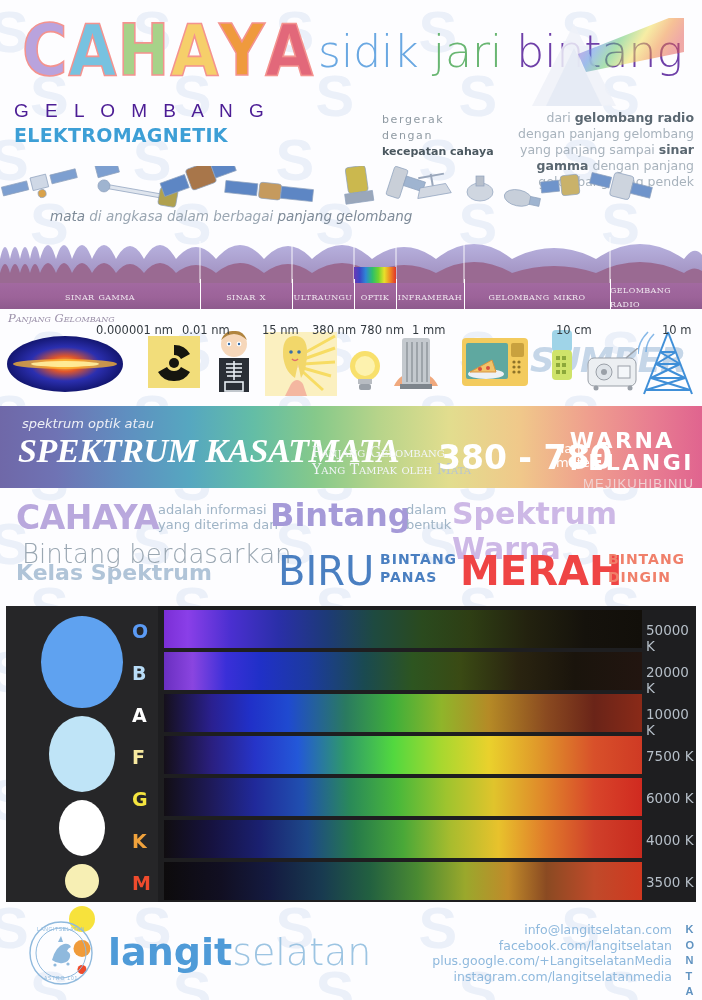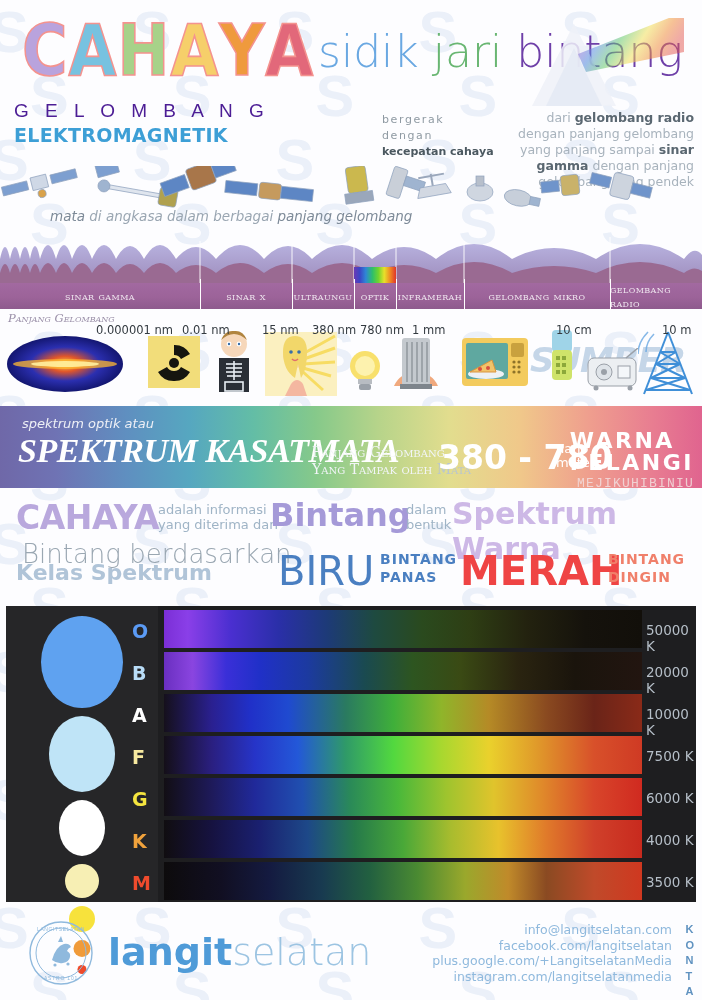--- a/index.html
+++ b/index.html
@@ -107,21 +107,21 @@
       #f0c88a 74%, #ef9e8e 84%, #e87d91 93%, #e0648f 100%);
     overflow: hidden;
   }
   .vis .t1 { position:absolute; left: 22px; top: 10px; font-size: 13px; font-style: italic; color:#eef0f6; font-family:"DejaVu Sans",sans-serif; }
   .vis .t2 { position:absolute; left: 18px; top: 26px; font-size: 34px; font-weight: bold; font-style: italic; color:#ffffff; font-family:Liberation Serif, serif; letter-spacing:-.5px; }
   .vis .t3 { position:absolute; left: 312px; top: 38px; color:#f2f5f8; font-size: 14px; font-variant: small-caps; font-family:"DejaVu Serif",serif; line-height: 17px; }
   .vis .t3 .dim { color: #b9c6cf; }
   .vis .t4 { position:absolute; left: 438px; top: 32px; font-size: 33px; font-weight: bold; color:#ffffff; font-family:"DejaVu Sans",sans-serif;}
   .vis .t5 { position:absolute; left: 556px; top: 36px; font-size: 13px; color:#ffffff; line-height: 14px; font-family:"DejaVu Sans",sans-serif;}
   .vis .t6 { position:absolute; right: 8px; top: 24px; color:#ffffff; font-weight:bold; font-size: 22px; letter-spacing: 2.5px; line-height: 22px; font-family:"DejaVu Sans",sans-serif;}
-  .vis .t7 { position:absolute; right: 8px; top: 70px; color:#f2dede; font-size: 13px; letter-spacing: 1.2px; opacity:.85; font-family:Liberation Mono, monospace;}
+  .vis .t7 { position:absolute; right: 8px; top: 70px; color:#f2dede; font-size: 13px; letter-spacing: 1.2px; opacity:.85; font-family:Liberation Sans, sans-serif;}
 
   
   .mid { position:absolute; left:0; top: 492px; width:702px; height: 102px; z-index:3; }
   .mid .m { position:absolute; font-family: "DejaVu Sans", sans-serif; }
   .m-cahaya { left: 16px; top: 6px; font-size: 33px; font-weight: bold; color:#b9a8dd; letter-spacing:-.5px;}
   .m-adalah { left: 158px; top: 10px; font-size: 13px; color:#9fb4c6; line-height: 15px; }
   .m-bintang { left: 270px; top: 4px; font-size: 32px; font-weight: bold; color:#a59ad8; }
   .m-dalam { left: 406px; top: 10px; font-size: 13px; color:#9fb4c6; line-height: 15px; }
   .m-spektrum { left: 452px; top: 4px; font-size: 30px; font-weight: bold; color:#cdb8e6; }
   .m-bintangb { left: 22px; top: 47px; font-size: 26px; color:#9aa7b2; font-weight:300; }

